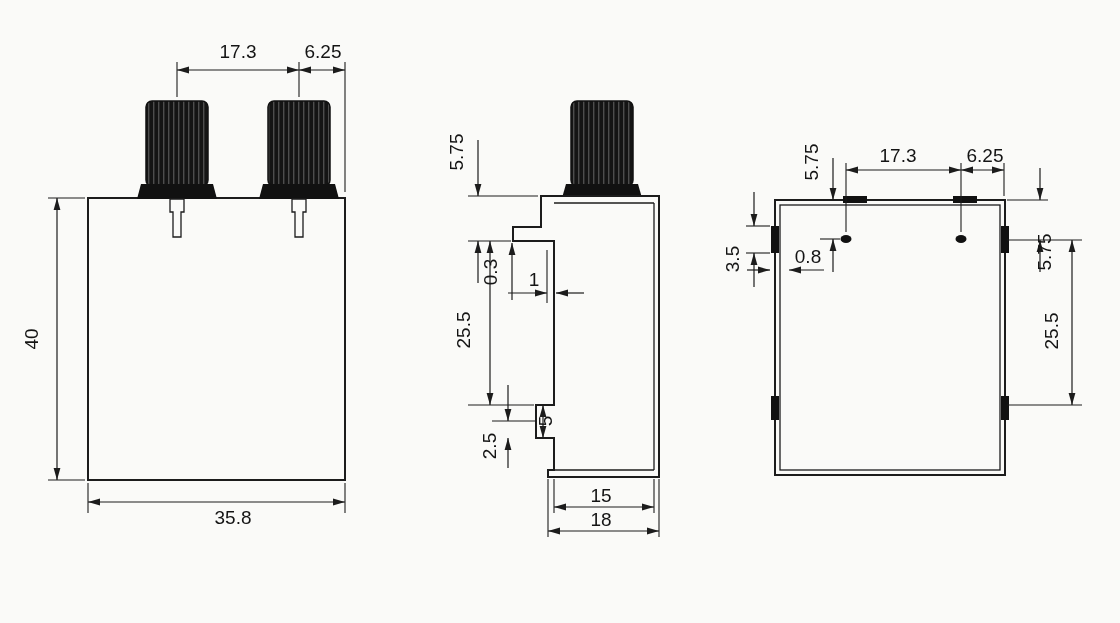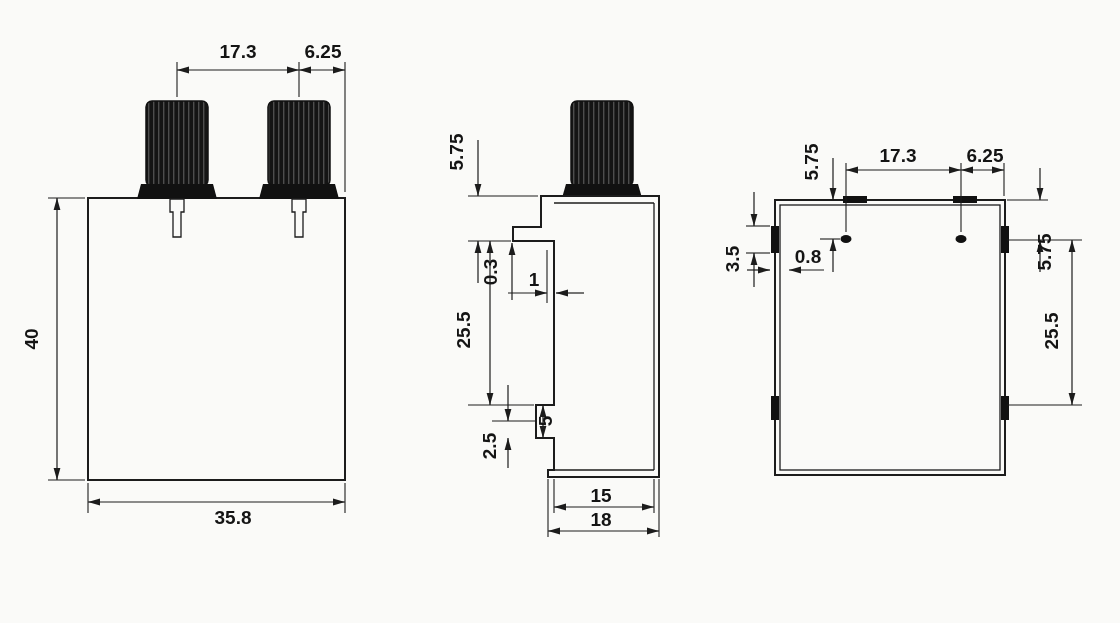--- a/index.html
+++ b/index.html
@@ -2,21 +2,21 @@
 <html><head>
 <meta charset="utf-8">
 <style>
   html,body{margin:0;padding:0;}
   body{
     width:1120px;height:623px;
     background:#fafaf8;
     font-family:"Liberation Sans", sans-serif;
     overflow:hidden;
   }
-  .stage{position:relative;width:1032px;height:623px;font-weight:bold;}
+  .stage{position:relative;width:1032px;height:623px;}
   svg{display:block;}
   .outline{fill:#fafaf8;stroke:#1c1c1c;stroke-width:2;}
   .thin{fill:none;stroke:#1c1c1c;stroke-width:1.3;}
   .ext{fill:none;stroke:#1c1c1c;stroke-width:1.1;}
   .dimline{fill:none;stroke:#1c1c1c;stroke-width:1.2;}
   .dim{font-family:"Liberation Sans", sans-serif;font-size:19px;fill:#141414;}
   .solid{fill:#111;stroke:none;}
 </style>
 </head>
 <body>

